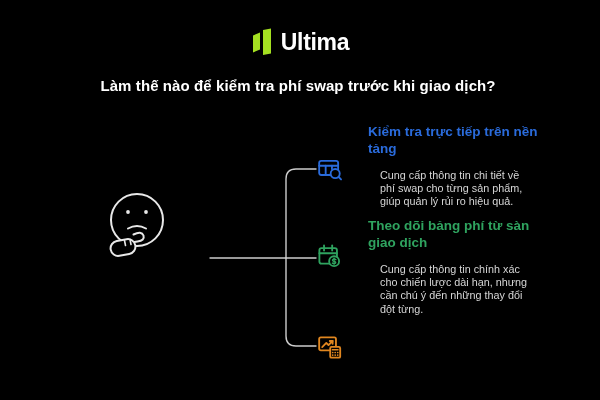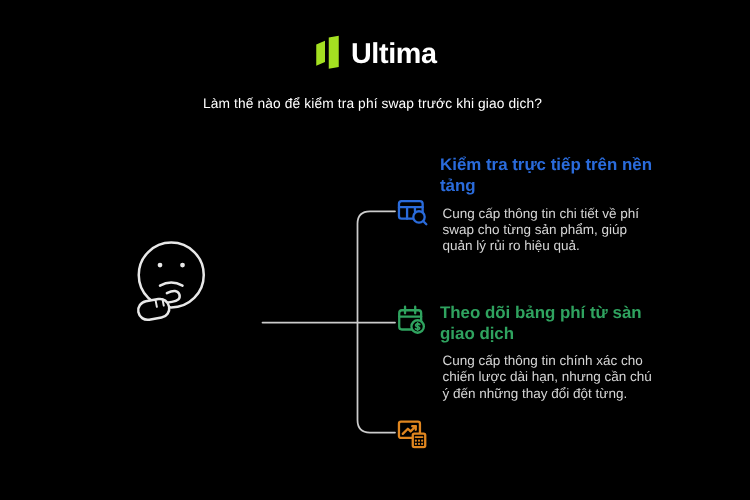--- a/index.html
+++ b/index.html
@@ -8,28 +8,28 @@
     font-family:"Liberation Sans","DejaVu Sans",sans-serif;
     -webkit-font-smoothing:antialiased;
   }
   .logo{
     position:absolute;top:26px;left:0;width:600px;height:32px;
     display:flex;align-items:center;justify-content:center;gap:8px;
   }
   .logo-text{color:#fff;font-size:23px;font-weight:700;letter-spacing:-0.3px;}
   .main-title{
     position:absolute;top:77px;left:0;width:596px;text-align:center;
-    color:#fff;font-size:11px;font-weight:400;letter-spacing:0.1px;
+    color:#fff;font-size:15px;font-weight:700;letter-spacing:0.1px;
   }
   .connectors{position:absolute;left:0;top:0;pointer-events:none;}
   .face{position:absolute;left:98px;top:183px;}
   .branch-icon{position:absolute;left:317px;}
-  .branch-text{position:absolute;left:352px;width:174px;}
+  .branch-text{position:absolute;left:368px;width:174px;}
   .branch-title{font-size:13.5px;font-weight:700;line-height:17px;margin:0 0 8px 0;}
-  .branch-desc{font-size:10.8px;font-weight:400;line-height:13.2px;color:#D6D6D6;margin:2px;}
+  .branch-desc{font-size:10.8px;font-weight:400;line-height:13.2px;color:#D6D6D6;margin:12px;}
   .icon1{top:156px;} .icon2{top:243px;} .icon3{top:333px;}
   .text1{top:123px;} .text2{top:217px;} .text3{top:311px;}
 </style>
 </head>
 <body>
 
 <div class="stage" style="background: rgb(0, 0, 0);">
 
   <div class="logo">
     <svg width="22" height="28" viewBox="0 0 22 28">
@@ -83,21 +83,21 @@
       <rect x="2.2" y="4.8" width="16.2" height="14.2" rx="2"></rect>
       <line x1="6.5" y1="2.2" x2="6.5" y2="7"></line>
       <line x1="14" y1="2.2" x2="14" y2="7"></line>
       <line x1="2.2" y1="9.5" x2="18.4" y2="9.5"></line>
       <circle cx="15.8" cy="16.8" r="4.6" fill="#000"></circle>
       <path d="M17.4,15.3 Q15.8,14.3 14.7,15.2 Q13.8,16.1 15.1,16.7 L16.5,17.2 Q17.8,17.8 16.9,18.6 Q15.7,19.5 14.2,18.5" stroke-width="1.3"></path>
       <line x1="15.8" y1="14" x2="15.8" y2="19.6" stroke-width="1.1"></line>
     </g>
   </svg>
   <div class="branch-text text2">
-    <p class="branch-title" style="color: rgb(47, 163, 95); margin-top: 24px;">Theo dõi bảng phí từ sàn giao dịch</p>
+    <p class="branch-title" style="color: rgb(47, 163, 95);">Theo dõi bảng phí từ sàn giao dịch</p>
     <p class="branch-desc">Cung cấp thông tin chính xác cho chiến lược dài hạn, nhưng cần chú ý đến những thay đổi đột từng.</p>
   </div>
 
   <svg class="branch-icon icon3" width="26" height="26" viewBox="0 0 24 24">
     <g fill="none" stroke-width="1.7" stroke-linecap="round" stroke-linejoin="round" stroke="#E0861F">
       <rect x="2" y="4" width="15.5" height="12" rx="1.5"></rect>
       <polyline points="4.8,13 8.6,9.2 10.6,11.2 14.4,7.4"></polyline>
       <polyline points="11.8,7.4 14.4,7.4 14.4,10"></polyline>
       <rect x="12.2" y="12.8" width="9.2" height="10" rx="1.2" fill="#000"></rect>
       <line x1="14.2" y1="15.4" x2="19.4" y2="15.4" stroke-width="1.4"></line>

